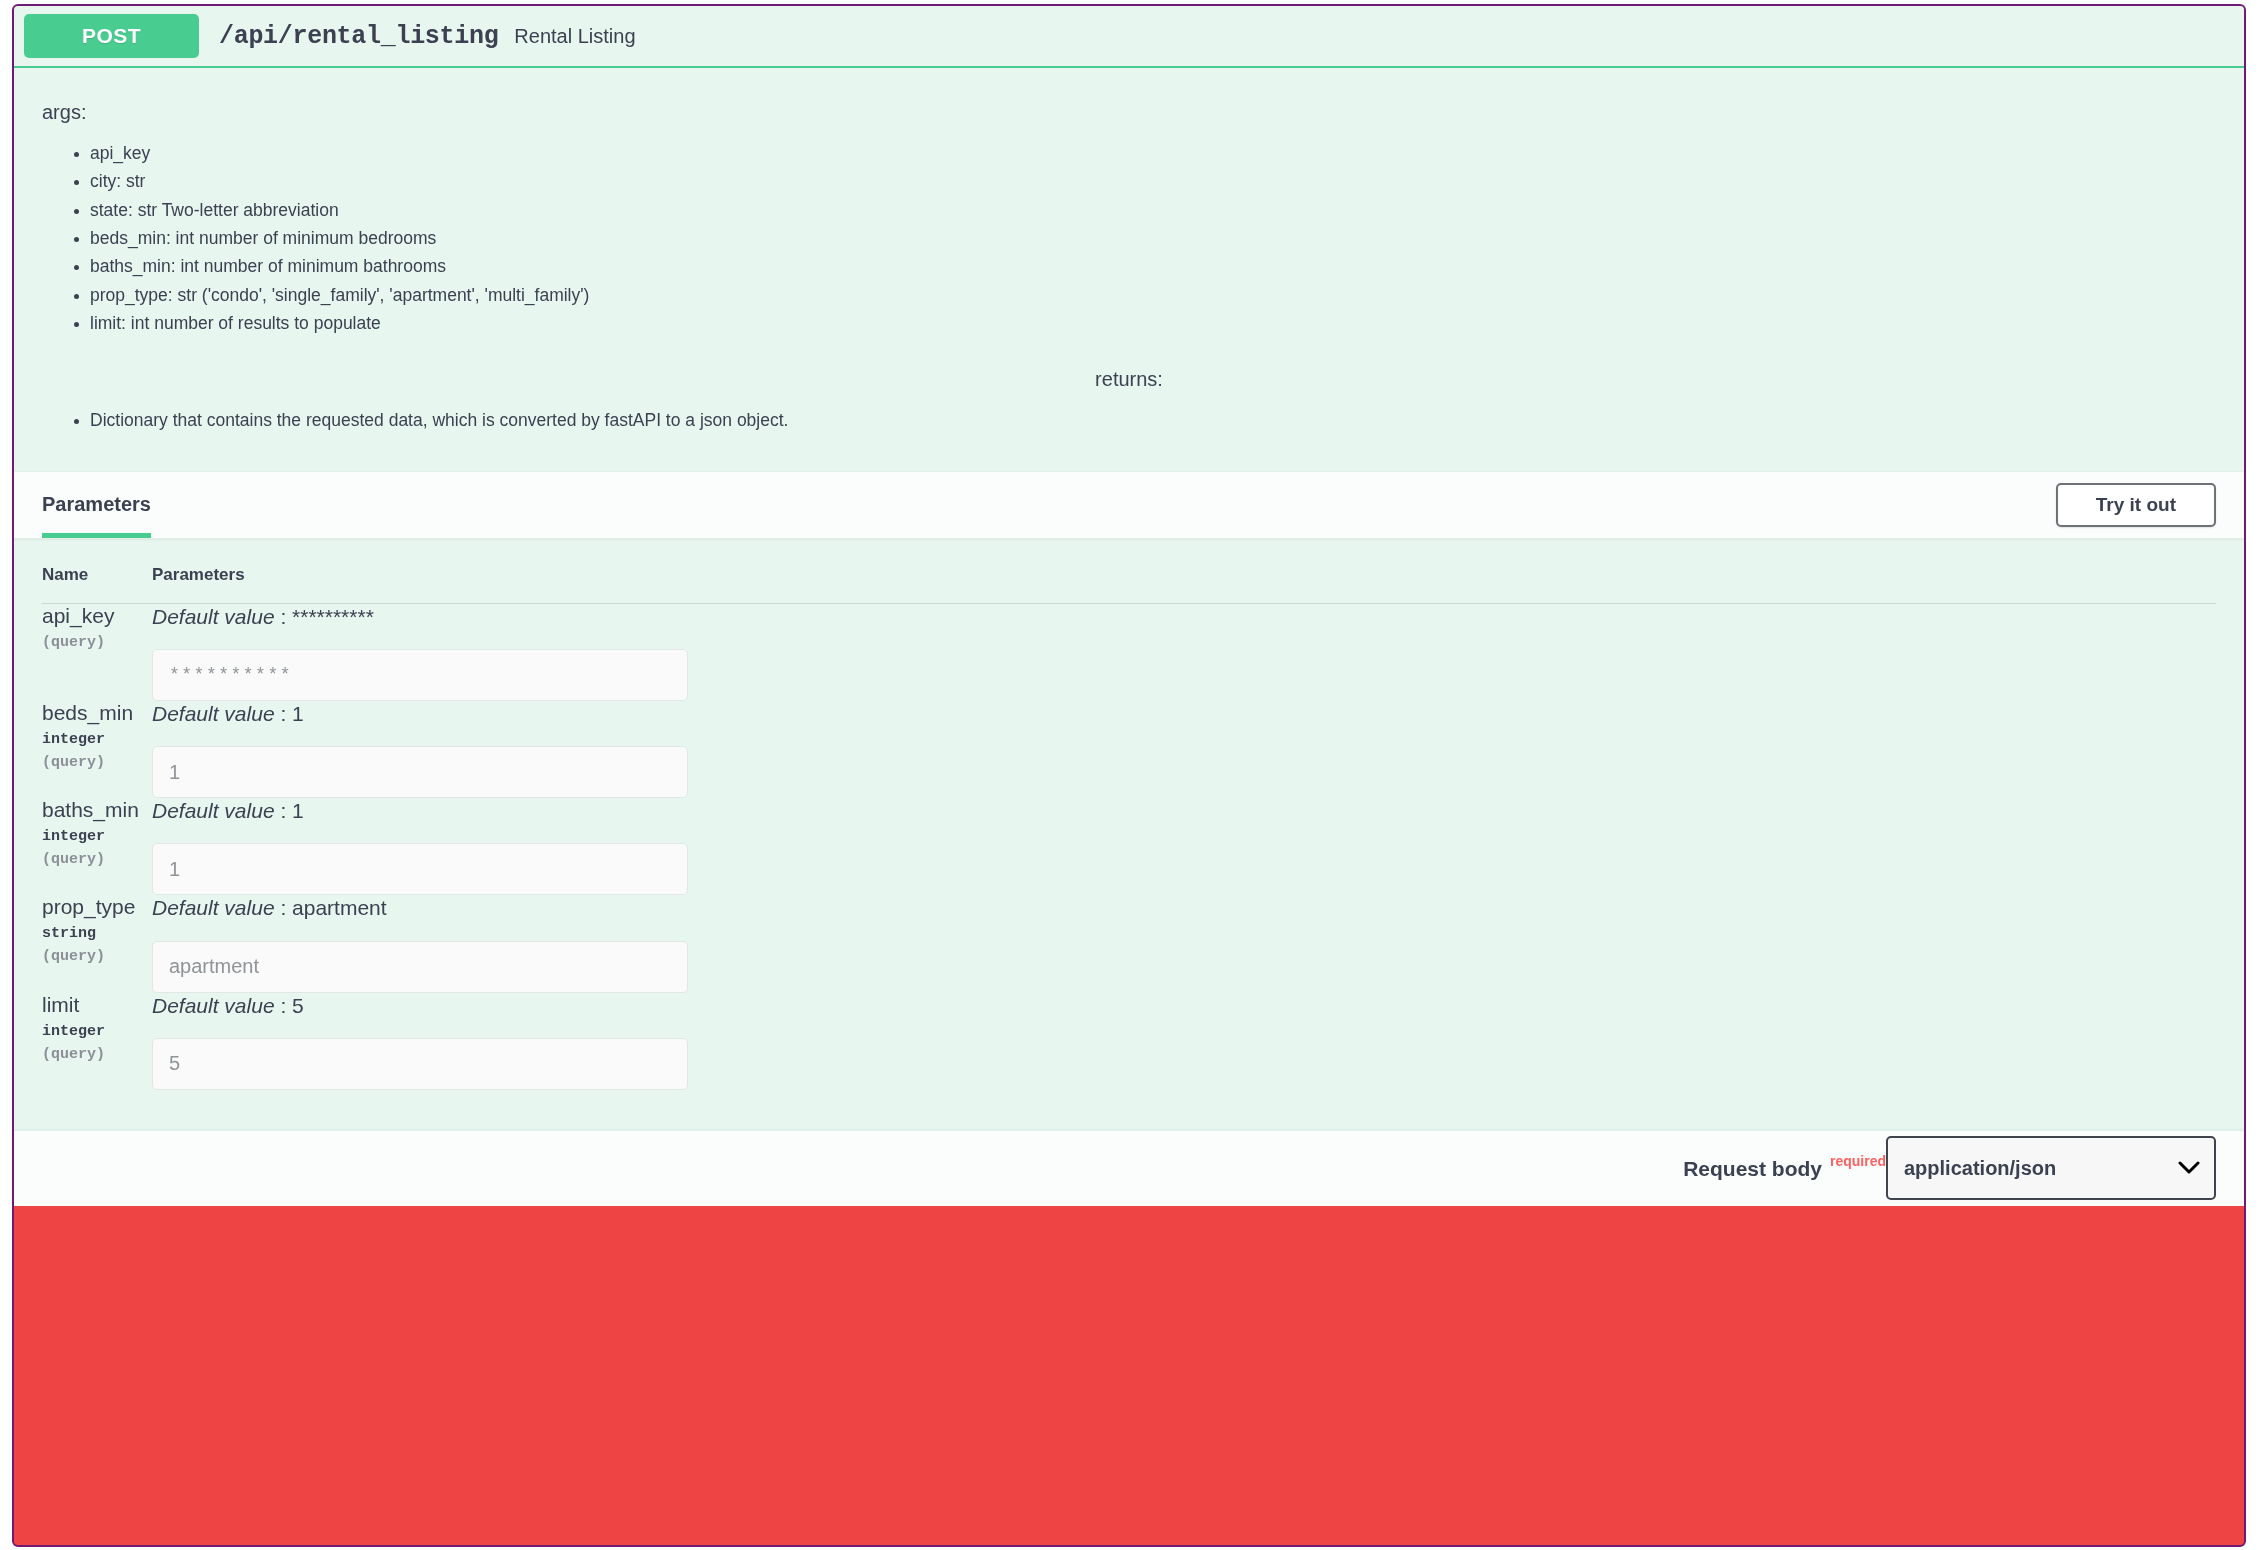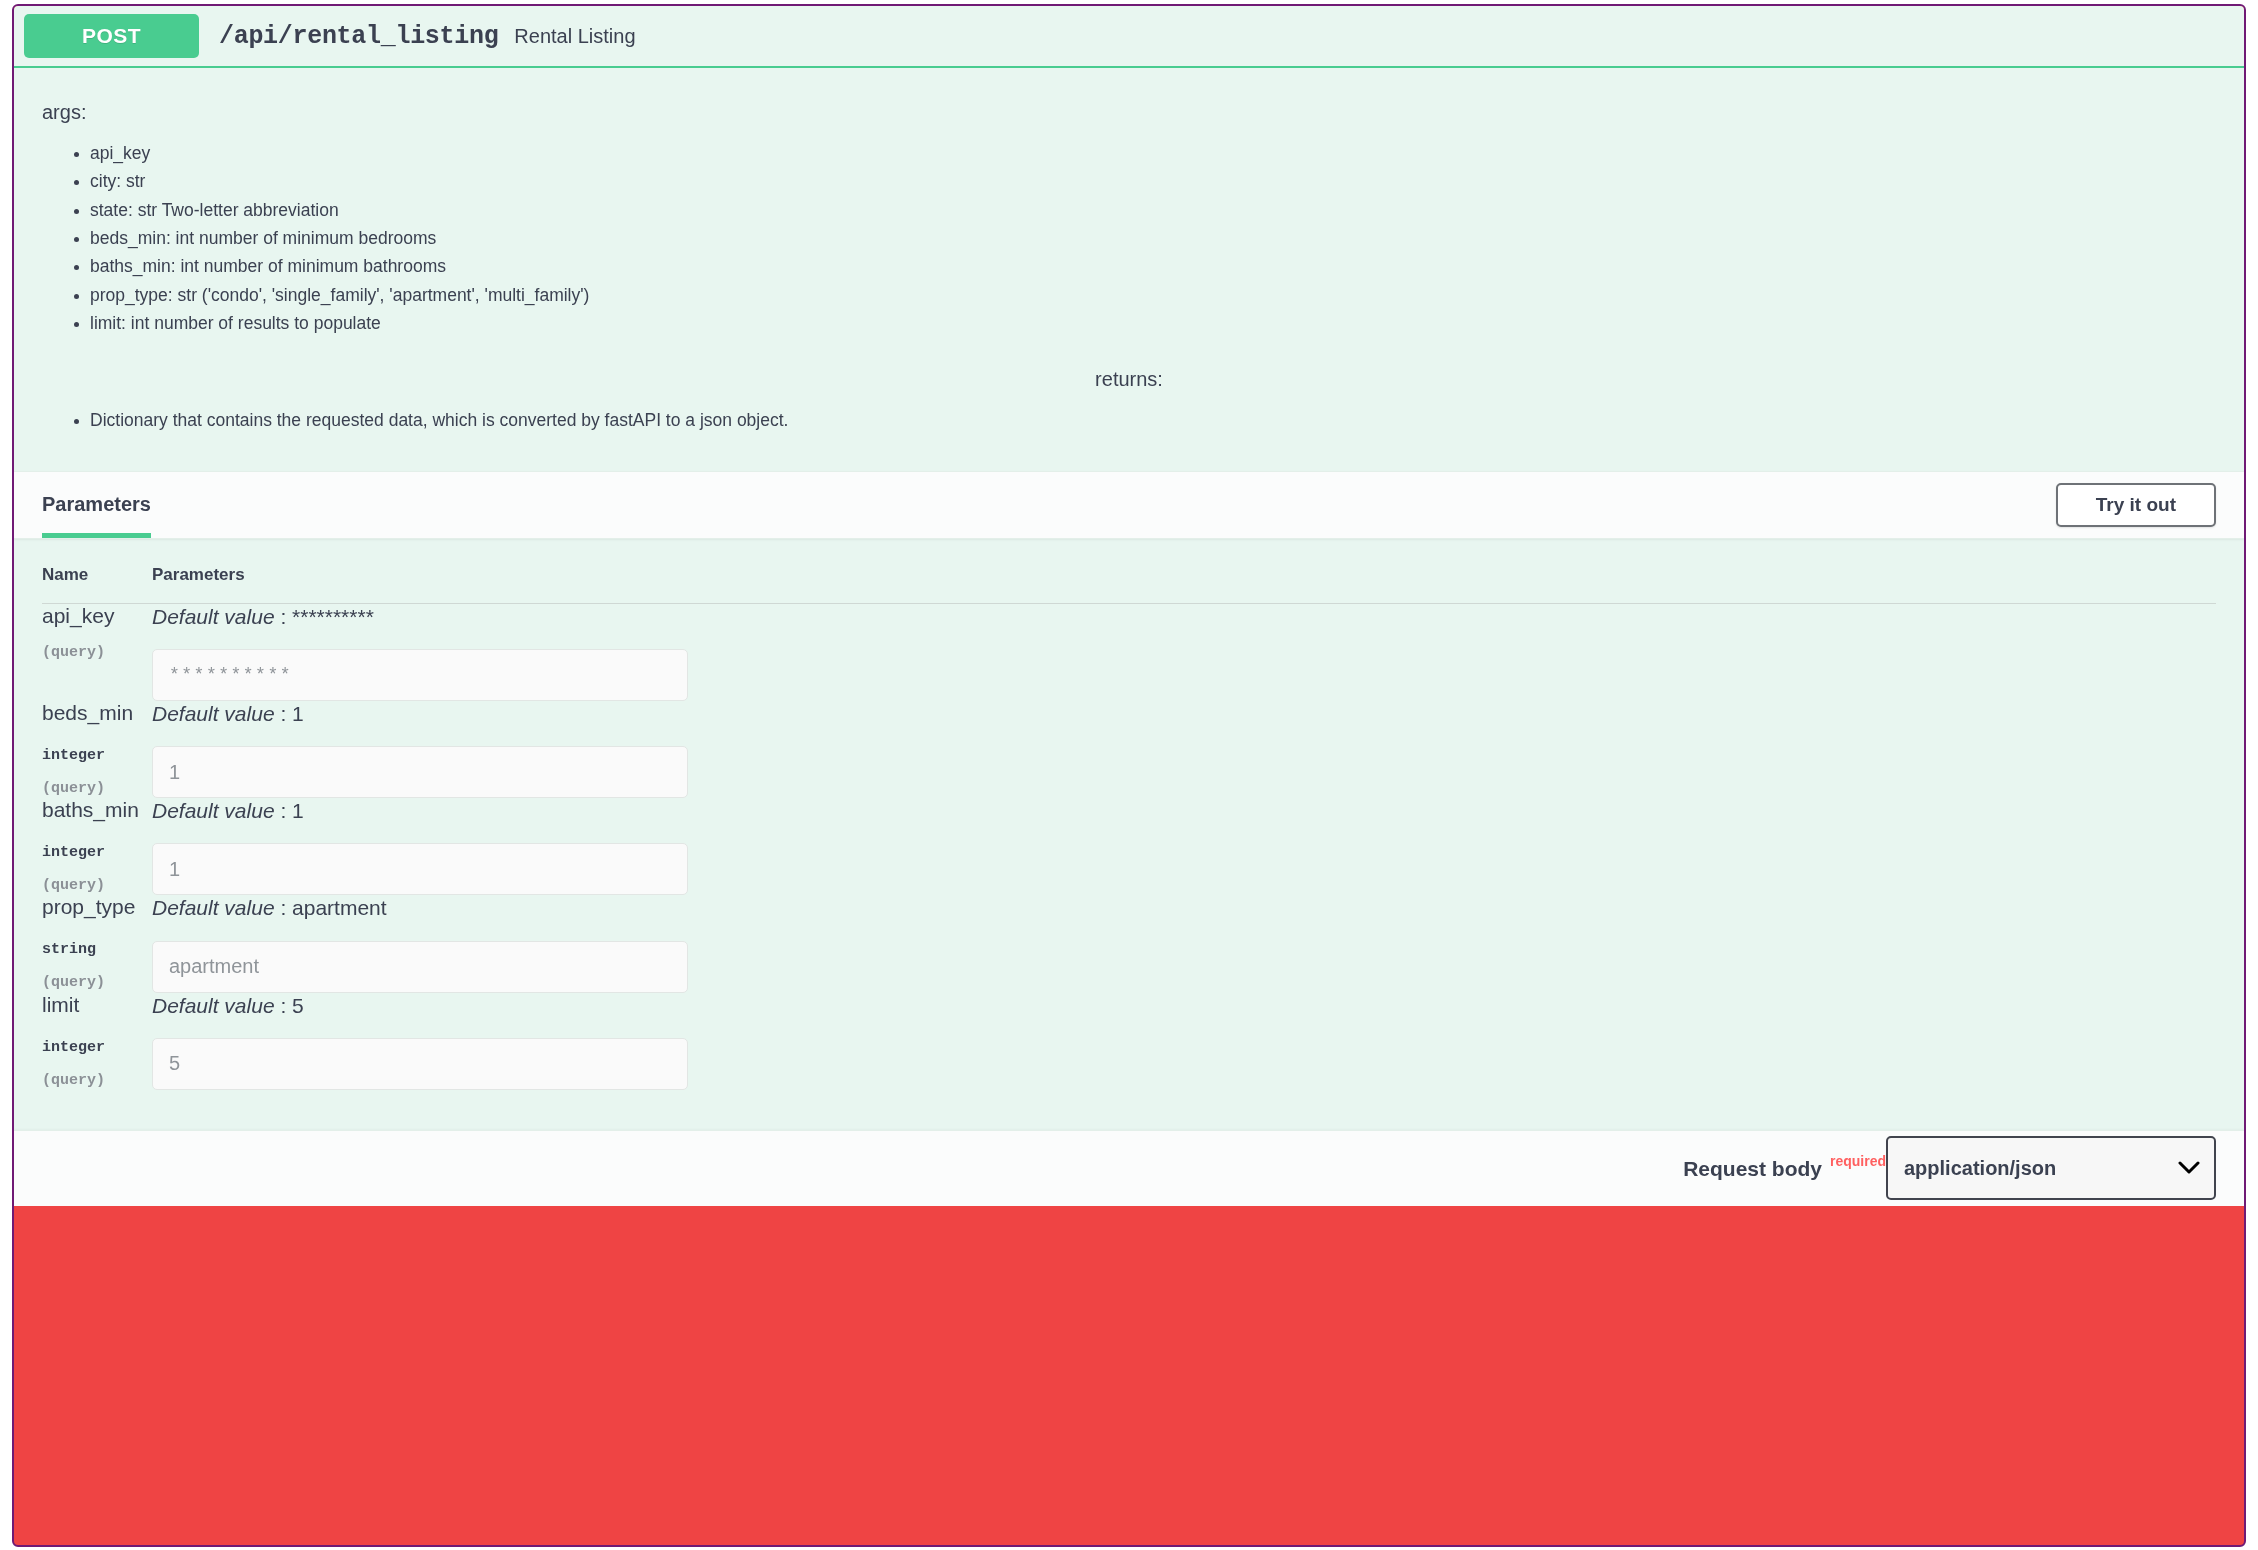--- a/index.html
+++ b/index.html
@@ -169,28 +169,28 @@
     font-size: 21px;
     color: #3b4151;
     line-height: 1.15;
     word-break: break-word;
   }
   .param-type {
     font-family: "Liberation Mono", monospace;
     font-size: 15px;
     font-weight: bold;
     color: #3b4151;
-    margin-top: 22px;
+    margin-top: 6px;
   }
   .param-in {
     font-family: "Liberation Mono", monospace;
     font-size: 15px;
     font-weight: bold;
     color: #8b9096;
-    margin-top: 16px;
+    margin-top: 6px;
   }
   td.param-desc-cell {
     padding: 24px 0 0 110px;
   }
   .default-value {
     font-size: 21px;
     color: #3b4151;
     line-height: 1.2;
     margin-bottom: 20px;
   }

